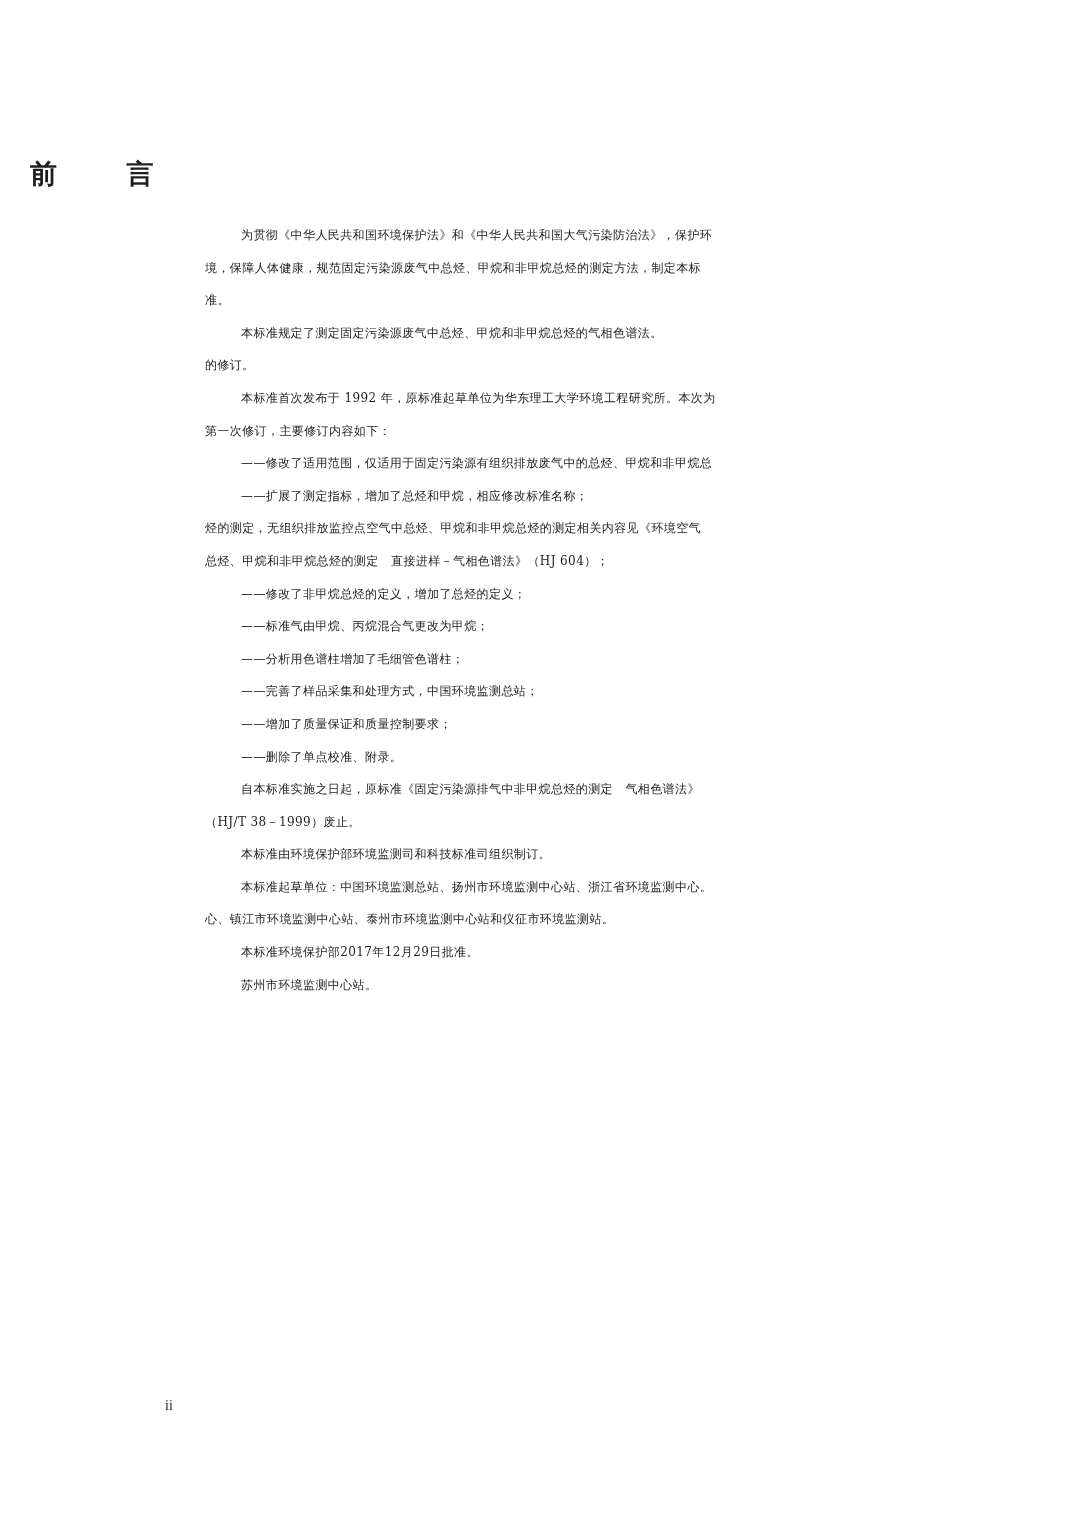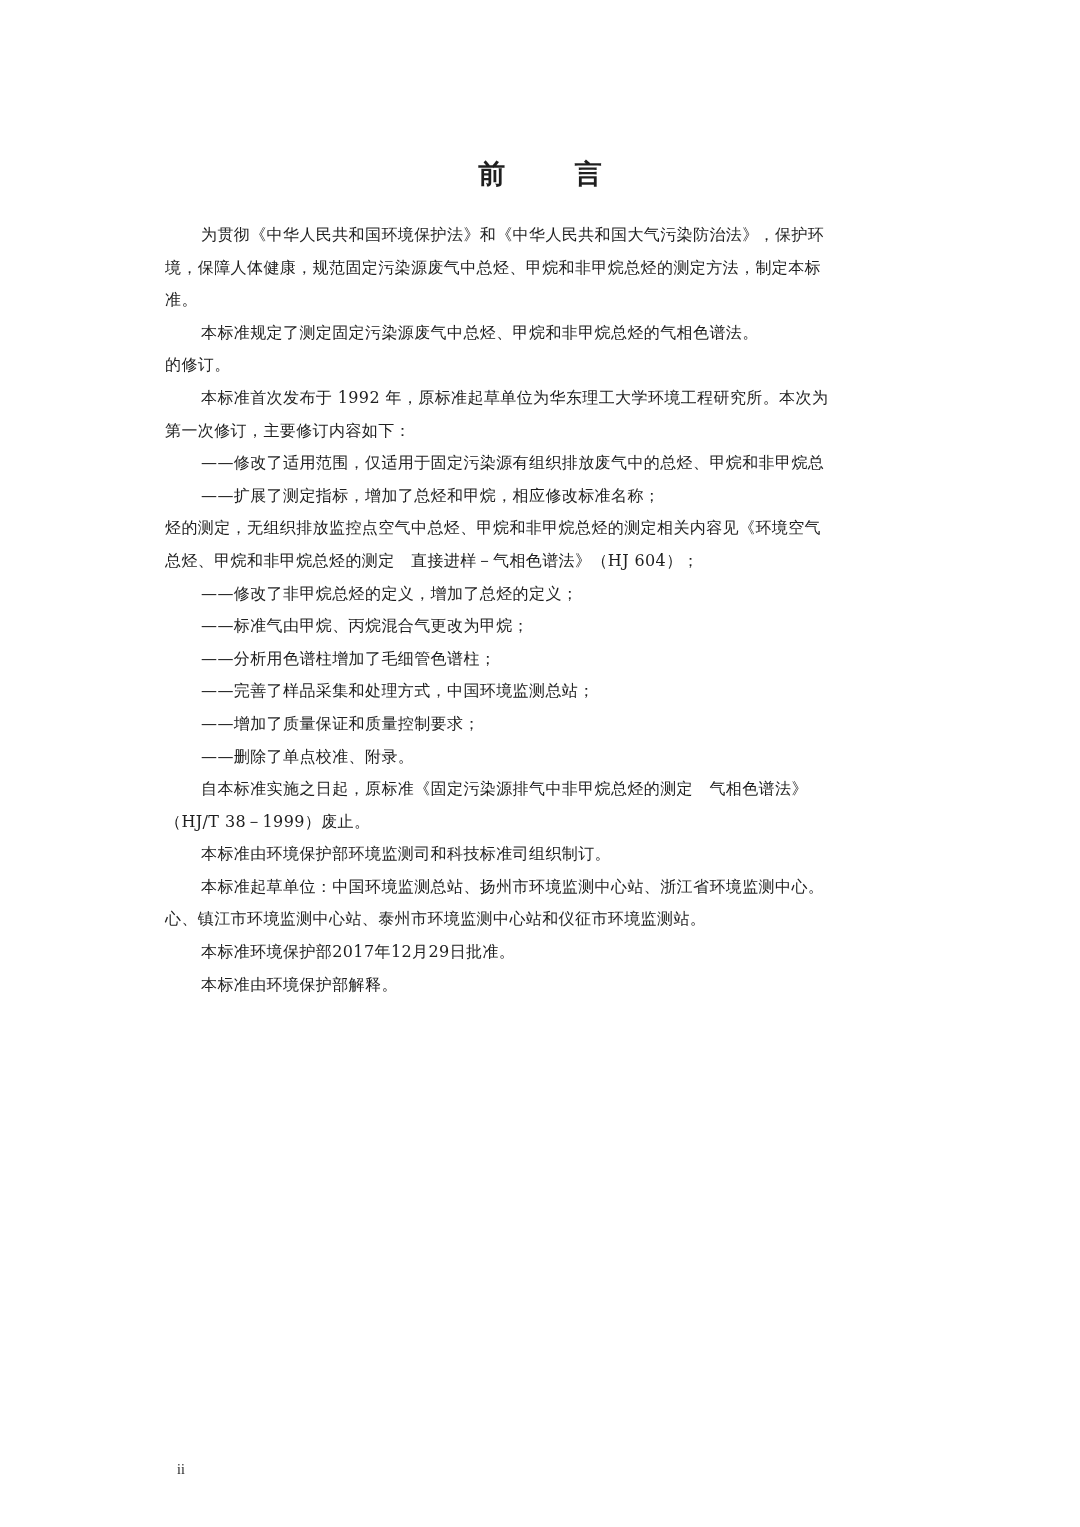--- a/index.html
+++ b/index.html
@@ -3,35 +3,35 @@
 <meta charset="utf-8">
 <style>
   html, body { margin: 0; padding: 0; background: #ffffff; }
   body {
     width: 1080px; height: 1527px; position: relative; overflow: hidden;
     font-family: "DejaVu Serif", "Liberation Serif", serif;
     color: #1e1e1e;
   }
   .page-title {
     position: absolute; top: 156px; left: 0; width: 1080px;
-    text-align: center; font-size: 27px; font-weight: bold;
+    text-align: left; font-size: 27px; font-weight: bold;
     letter-spacing: 30px; padding-left: 30px; box-sizing: border-box;
     font-family: "DejaVu Sans", "Liberation Sans", sans-serif;
   }
   .body-text {
     position: absolute; top: 219px; left: 165px; width: 752px;
   }
   .line {
-    height: 32.6px; line-height: 32.6px; font-size: 16px;
-    white-space: nowrap; letter-spacing: 0.4px;
+    height: 32.6px; line-height: 32.6px; font-size: 12px;
+    white-space: nowrap; letter-spacing: 0.4px; margin-left: 40px;
   }
   .indent { padding-left: 36px; }
   .page-number {
-    position: absolute; top: 1462px; left: 165px;
-    font-size: 14px; font-family: "Liberation Serif", serif; margin-left: 12px;
+    position: absolute; top: 1398px; left: 165px;
+    font-size: 14px; font-family: "Liberation Serif", serif;
   }
 </style>
 </head>
 <body>
 
 <div class="page-title">前 言</div>
 
 <div class="body-text">
   <div class="line indent">为贯彻《中华人民共和国环境保护法》和《中华人民共和国大气污染防治法》，保护环</div>
   <div class="line">境，保障人体健康，规范固定污染源废气中总烃、甲烷和非甲烷总烃的测定方法，制定本标</div>
@@ -49,16 +49,16 @@
   <div class="line indent">——分析用色谱柱增加了毛细管色谱柱；</div>
   <div class="line indent">——完善了样品采集和处理方式，中国环境监测总站；</div>
   <div class="line indent">——增加了质量保证和质量控制要求；</div>
   <div class="line indent">——删除了单点校准、附录。</div>
   <div class="line indent">自本标准实施之日起，原标准《固定污染源排气中非甲烷总烃的测定　气相色谱法》</div>
   <div class="line">（HJ/T 38－1999）废止。</div>
   <div class="line indent">本标准由环境保护部环境监测司和科技标准司组织制订。</div>
   <div class="line indent">本标准起草单位：中国环境监测总站、扬州市环境监测中心站、浙江省环境监测中心。</div>
   <div class="line">心、镇江市环境监测中心站、泰州市环境监测中心站和仪征市环境监测站。</div>
   <div class="line indent">本标准环境保护部2017年12月29日批准。</div>
-  <div class="line indent">本标准由环境保护部解释。</div>
+  <div class="line indent">苏州市环境监测中心站。</div>
 </div>
 
 <div class="page-number">ii</div>
 
 </body></html>

